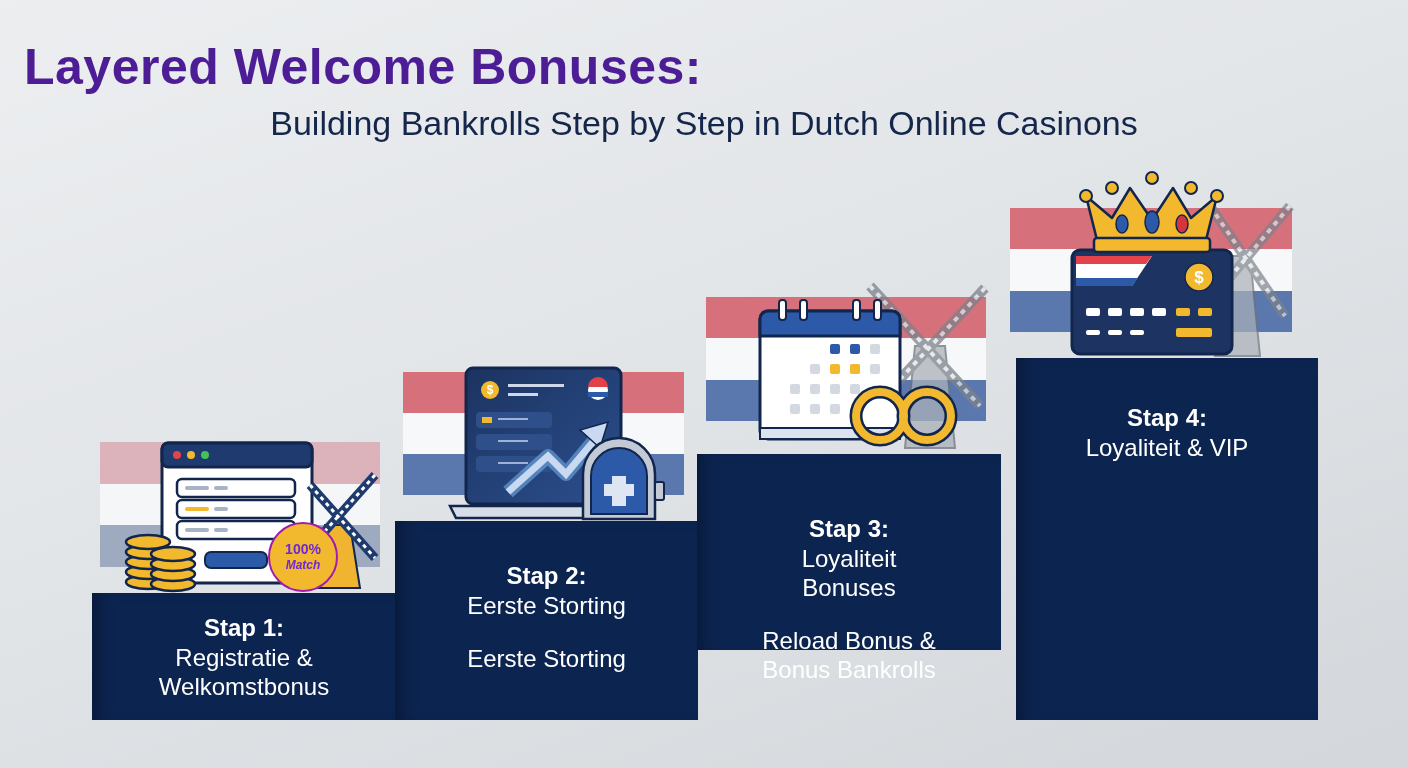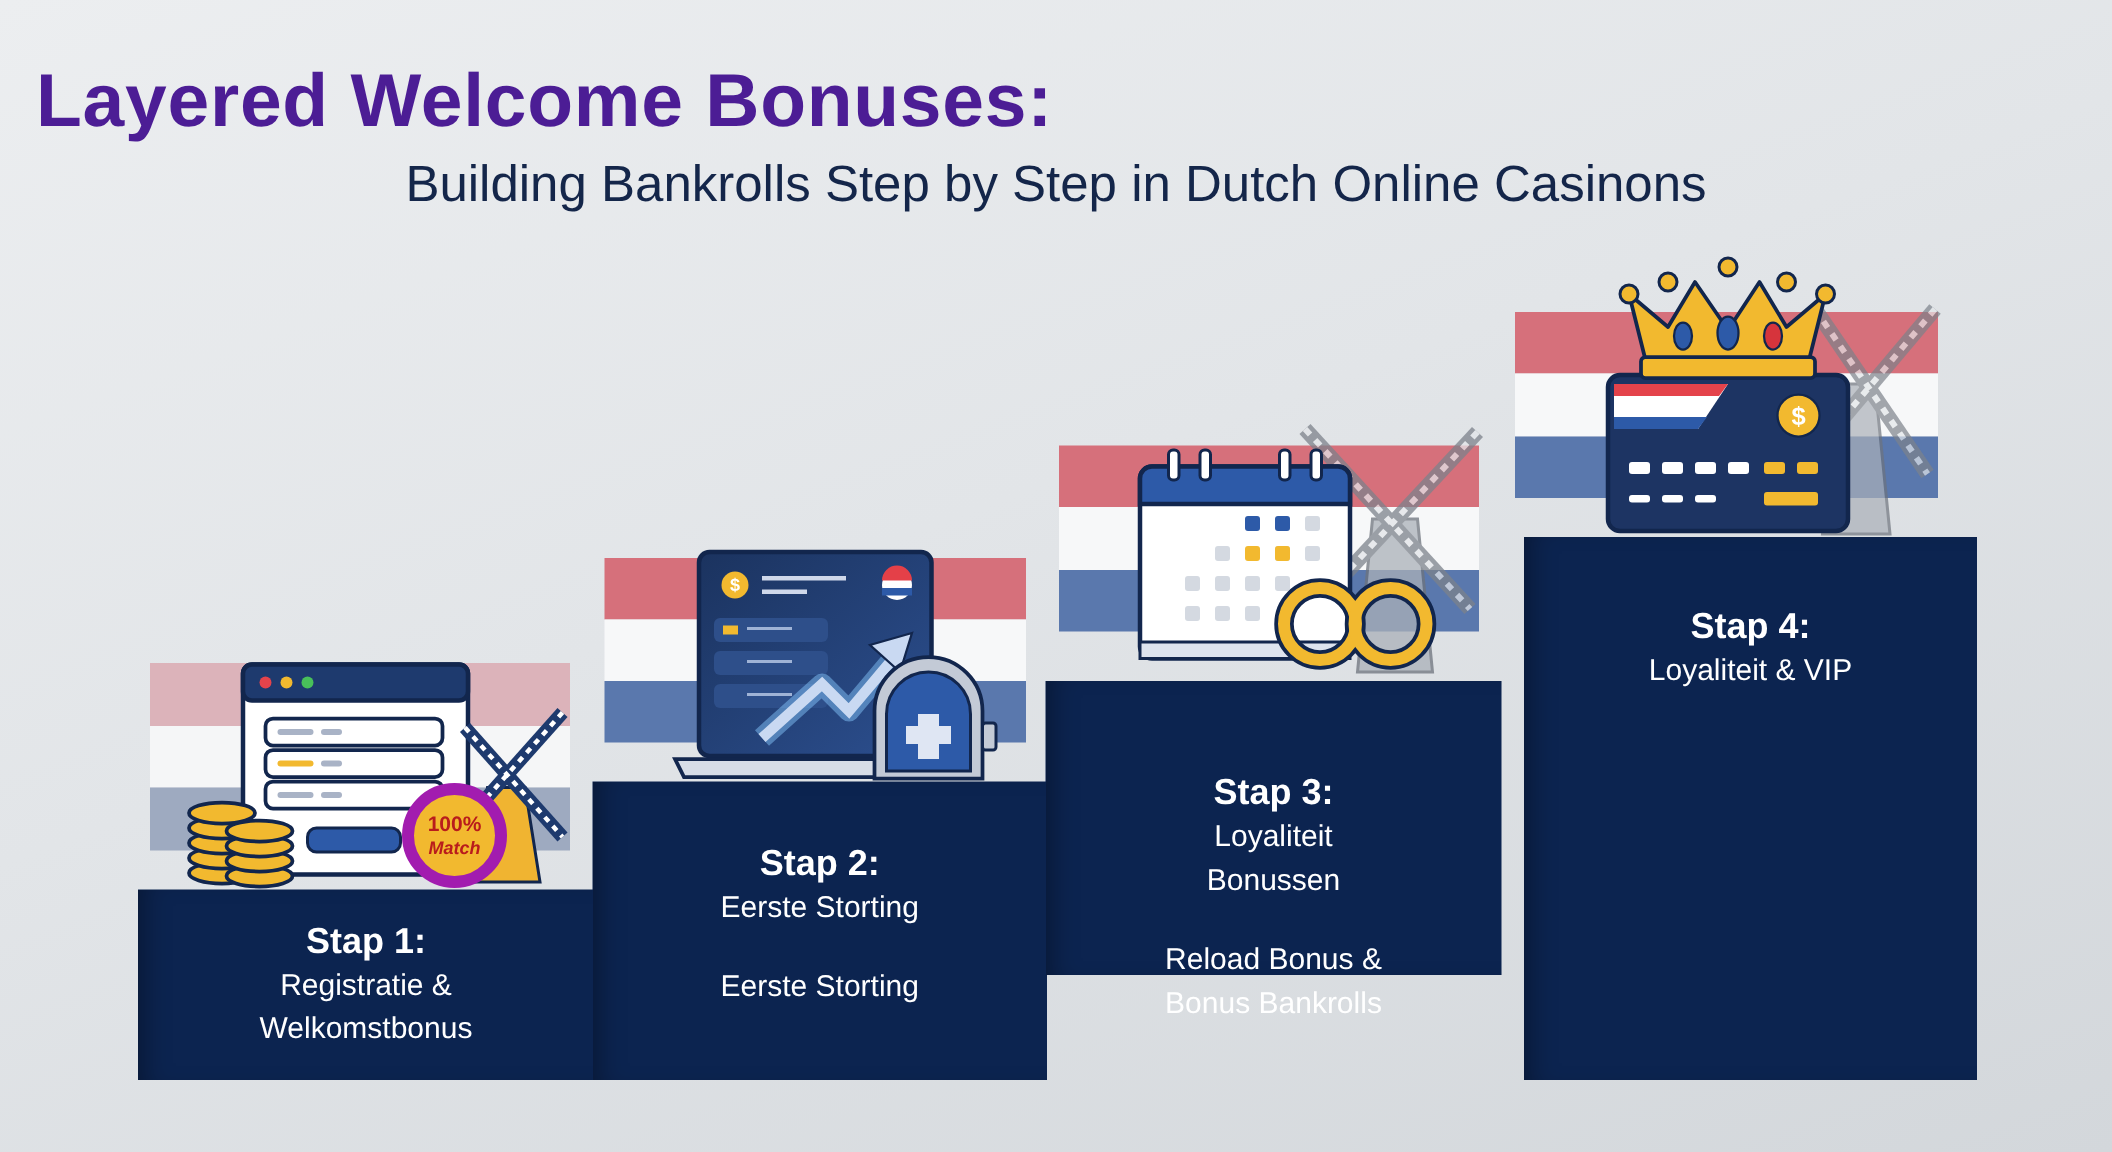--- a/index.html
+++ b/index.html
@@ -30,21 +30,21 @@
   .flag .w { background: #f7f8f9; }
   .flag .b { background: #5a78ad; }
 
   
   .step {
     position: absolute; background: #0c2450;
     color: #ffffff; text-align: center;
     box-shadow: inset 14px 0 18px -10px rgba(0,0,0,0.35);
   }
   .step .label { font-weight: 700; font-size: 24px; line-height: 30px; }
-  .step .line { font-size: 20px; line-height: 29px; }
+  .step .line { font-size: 24px; line-height: 29px; }
   .step .gap { height: 24px; }
 
   .icon { position: absolute; }
 </style>
 </head>
 <body>
 
 <div class="title">Layered Welcome Bonuses:</div>
 <div class="subtitle">Building Bankrolls Step by Step in Dutch Online Casinons</div>
 
@@ -82,21 +82,21 @@
       <ellipse cx="28" cy="132" rx="22" ry="7"></ellipse>
     <ellipse cx="28" cy="122" rx="22" ry="7"></ellipse>
       <ellipse cx="28" cy="112" rx="22" ry="7"></ellipse>
     <ellipse cx="28" cy="102" rx="22" ry="7"></ellipse>
     <ellipse cx="53" cy="144" rx="22" ry="7"></ellipse>
       <ellipse cx="53" cy="134" rx="22" ry="7"></ellipse>
     <ellipse cx="53" cy="124" rx="22" ry="7"></ellipse>
       <ellipse cx="53" cy="114" rx="22" ry="7"></ellipse>
   </g>
 </svg>
-<div class="icon" style="left:268px;top:522px;width:70px;height:70px;border-radius:50%;background:#f2b92f;border:8px solid #a21caf;display:flex;flex-direction:column;align-items:center;justify-content:center;color:#b91c1c;font-weight:700;font-size:14px;line-height:16px;">
+<div class="icon" style="left:268px;top:522px;width:70px;height:70px;border-radius:50%;background:#f2b92f;border:2px solid #a21caf;display:flex;flex-direction:column;align-items:center;justify-content:center;color:#6d28d9;font-weight:700;font-size:14px;line-height:16px;">
   <span>100%</span>
   <span style="font-size:12px;font-style:italic;">Match</span>
 </div>
 
 <div class="step" style="left:92px;top:593px;width:304px;height:127px;padding-top:20px;">
   <div class="label">Stap 1:</div>
   <div class="line">Registratie &amp;</div>
   <div class="line">Welkomstbonus</div>
 </div>
 
@@ -191,21 +191,21 @@
 
   <circle cx="125" cy="140" r="24" fill="none" stroke="#12264d" stroke-width="13"></circle>
   <circle cx="172" cy="140" r="24" fill="none" stroke="#12264d" stroke-width="13"></circle>
   <circle cx="125" cy="140" r="24" fill="none" stroke="#f2b92f" stroke-width="8"></circle>
   <circle cx="172" cy="140" r="24" fill="none" stroke="#f2b92f" stroke-width="8"></circle>
 </svg>
 
 <div class="step" style="left:697px;top:454px;width:304px;height:196px;padding-top:60px;">
   <div class="label">Stap 3:</div>
   <div class="line">Loyaliteit</div>
-  <div class="line">Bonussen</div>
+  <div class="line">Bonuses</div>
   <div class="gap"></div>
   <div class="line">Reload Bonus &amp;</div>
   <div class="line">Bonus Bankrolls</div>
 </div>
 
 <div class="flag" style="left:1010px;top:208px;width:282px;height:124px;">
   <div class="band r"></div>
     <div class="band w"></div>
     <div class="band b"></div>
 </div>

